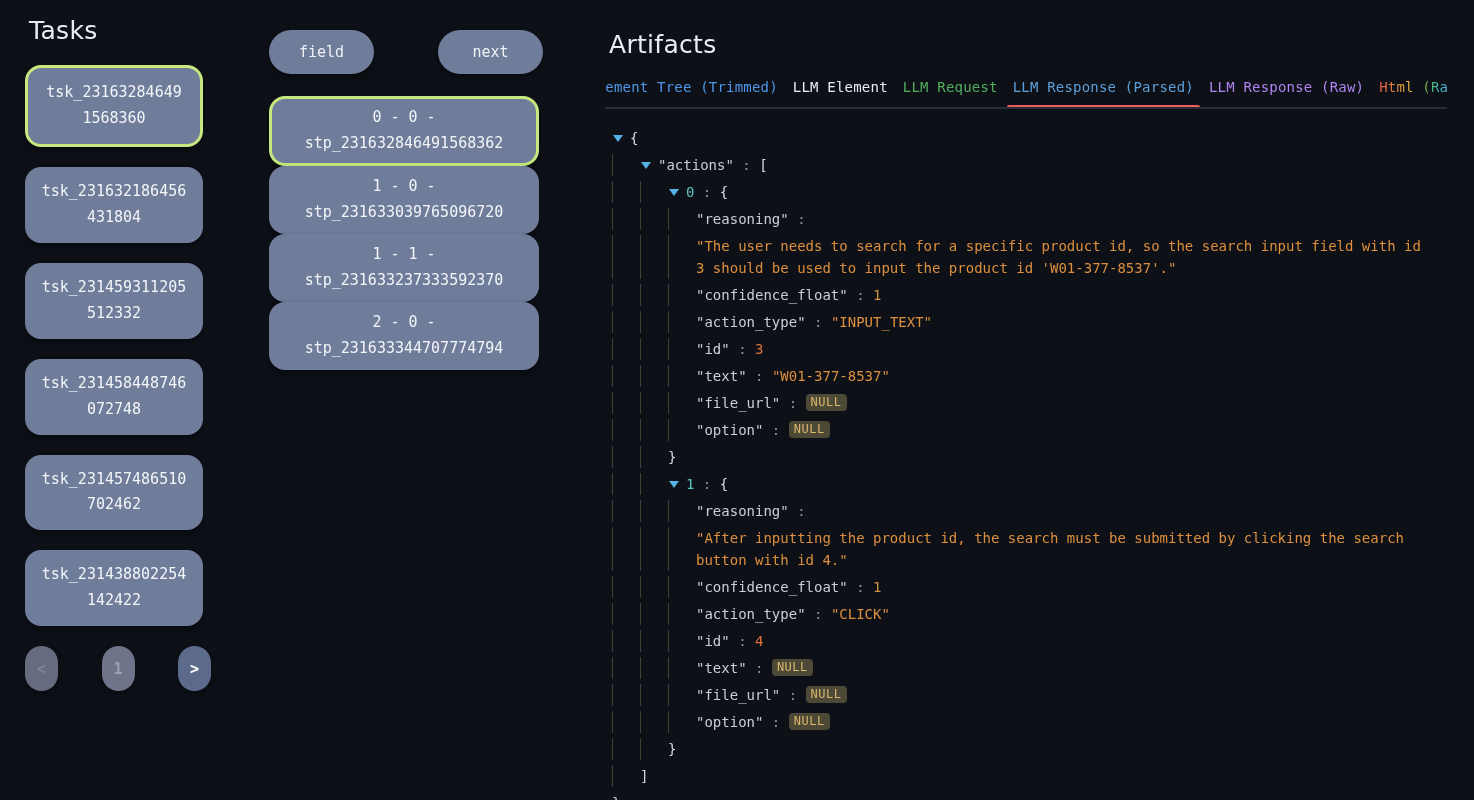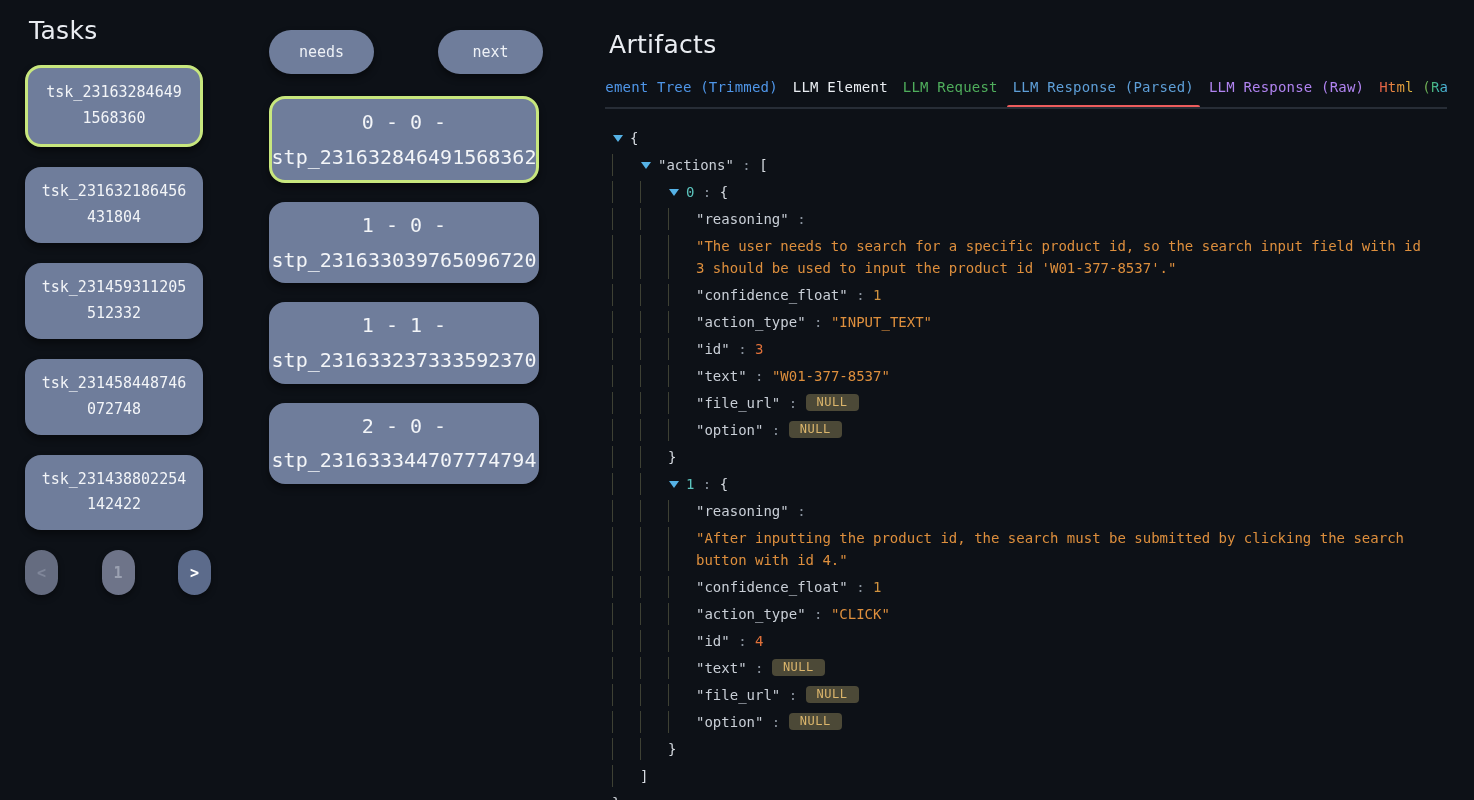--- a/index.html
+++ b/index.html
@@ -38,23 +38,23 @@
   .steps{position:absolute;left:269px;top:12px;width:274px}
   .step-nav{display:flex;justify-content:space-between;margin-top:18px}
   .nav-btn{
     width:105px;height:44px;border-radius:22px;border:0;
     background:#6f7d9b;color:#eef1f6;font-family:inherit;font-size:15px;
     box-shadow:0 4px 7px rgba(0,0,0,.45);cursor:pointer;
   }
   .step-list{margin-top:22px}
   .step-btn{
     display:flex;align-items:center;justify-content:center;
-    width:270px;min-height:68px;margin-bottom:19px;
+    width:270px;min-height:68px;
     background:#6f7d9b;border:0;border-radius:16px;
-    color:#f3f5f8;font-family:inherit;font-size:20px;line-height:1.73;
+    color:#f3f5f8;font-family:inherit;font-size:15px;line-height:1.73;
     text-align:center;padding:6px 14px;box-sizing:border-box;
     box-shadow:0 4px 7px rgba(0,0,0,.45);cursor:pointer;
   }
   .step-btn.selected{border:3px solid #c8e77e}
   
   .artifacts{position:absolute;left:605px;top:26px;width:842px}
   .tabbar-wrap{margin-top:15px;border-bottom:2px solid #272d36;overflow:hidden}
   .tabbar{display:flex;gap:15px;white-space:nowrap}
   .tab{position:relative;flex:0 0 auto;padding:5px 0 12px;font-size:14px;letter-spacing:.2px;cursor:pointer}
   .tab .u{position:absolute;left:-6px;right:-6px;bottom:-2px;height:4px;background:#ed5c5c;border-radius:2px}
@@ -76,48 +76,49 @@
   .seg-k{color:#c9cfd7}
   .seg-p{color:#8a939e}
   .seg-br{color:#d6dbe1}
   .seg-i{color:#5bc4bd}
   .seg-s{color:#de8f3d}
   .seg-sb{display:inline-block;max-width:735px;vertical-align:top;color:#de8f3d}
   .seg-n{color:#e0713a}
   .seg-n2{color:#d0923f}
   .seg-nl{
     display:inline-block;background:#4c4937;color:#dcb66c;
-    font-size:12px;line-height:17px;padding:0 11px;border-radius:4px;
+    font-size:12px;line-height:17px;padding:0 5px;border-radius:4px;
     margin-top:2px;vertical-align:top;letter-spacing:.5px;
   }
 </style>
 </head>
 <body>
 
 <div>
 
   <section class="tasks">
     <h1 class="panel-title">Tasks</h1>
     <div class="task-list" id="task-list">
         <button class="task-btn selected">tsk_231632846491568360</button>
         <button class="task-btn">tsk_231632186456431804</button>
         <button class="task-btn">tsk_231459311205512332</button>
         <button class="task-btn">tsk_231458448746072748</button>
+        <button class="task-btn">tsk_231457486510702462</button>
         <button class="task-btn">tsk_231438802254142422</button>
       </div>
     <div class="pagination">
       <button class="pg pg-prev">&lt;</button>
       <button class="pg pg-page">1</button>
       <button class="pg pg-next">&gt;</button>
     </div>
   </section>
 
   <section class="steps">
     <div class="step-nav">
-      <button class="nav-btn">needs</button>
+      <button class="nav-btn">field</button>
       <button class="nav-btn">next</button>
     </div>
     <div class="step-list" id="step-list">
         <button class="step-btn selected">0 - 0 - stp_231632846491568362</button>
         <button class="step-btn">1 - 0 - stp_231633039765096720</button>
         <button class="step-btn">1 - 1 - stp_231633237333592370</button>
         <button class="step-btn">2 - 0 - stp_231633344707774794</button>
       </div>
   </section>
 

